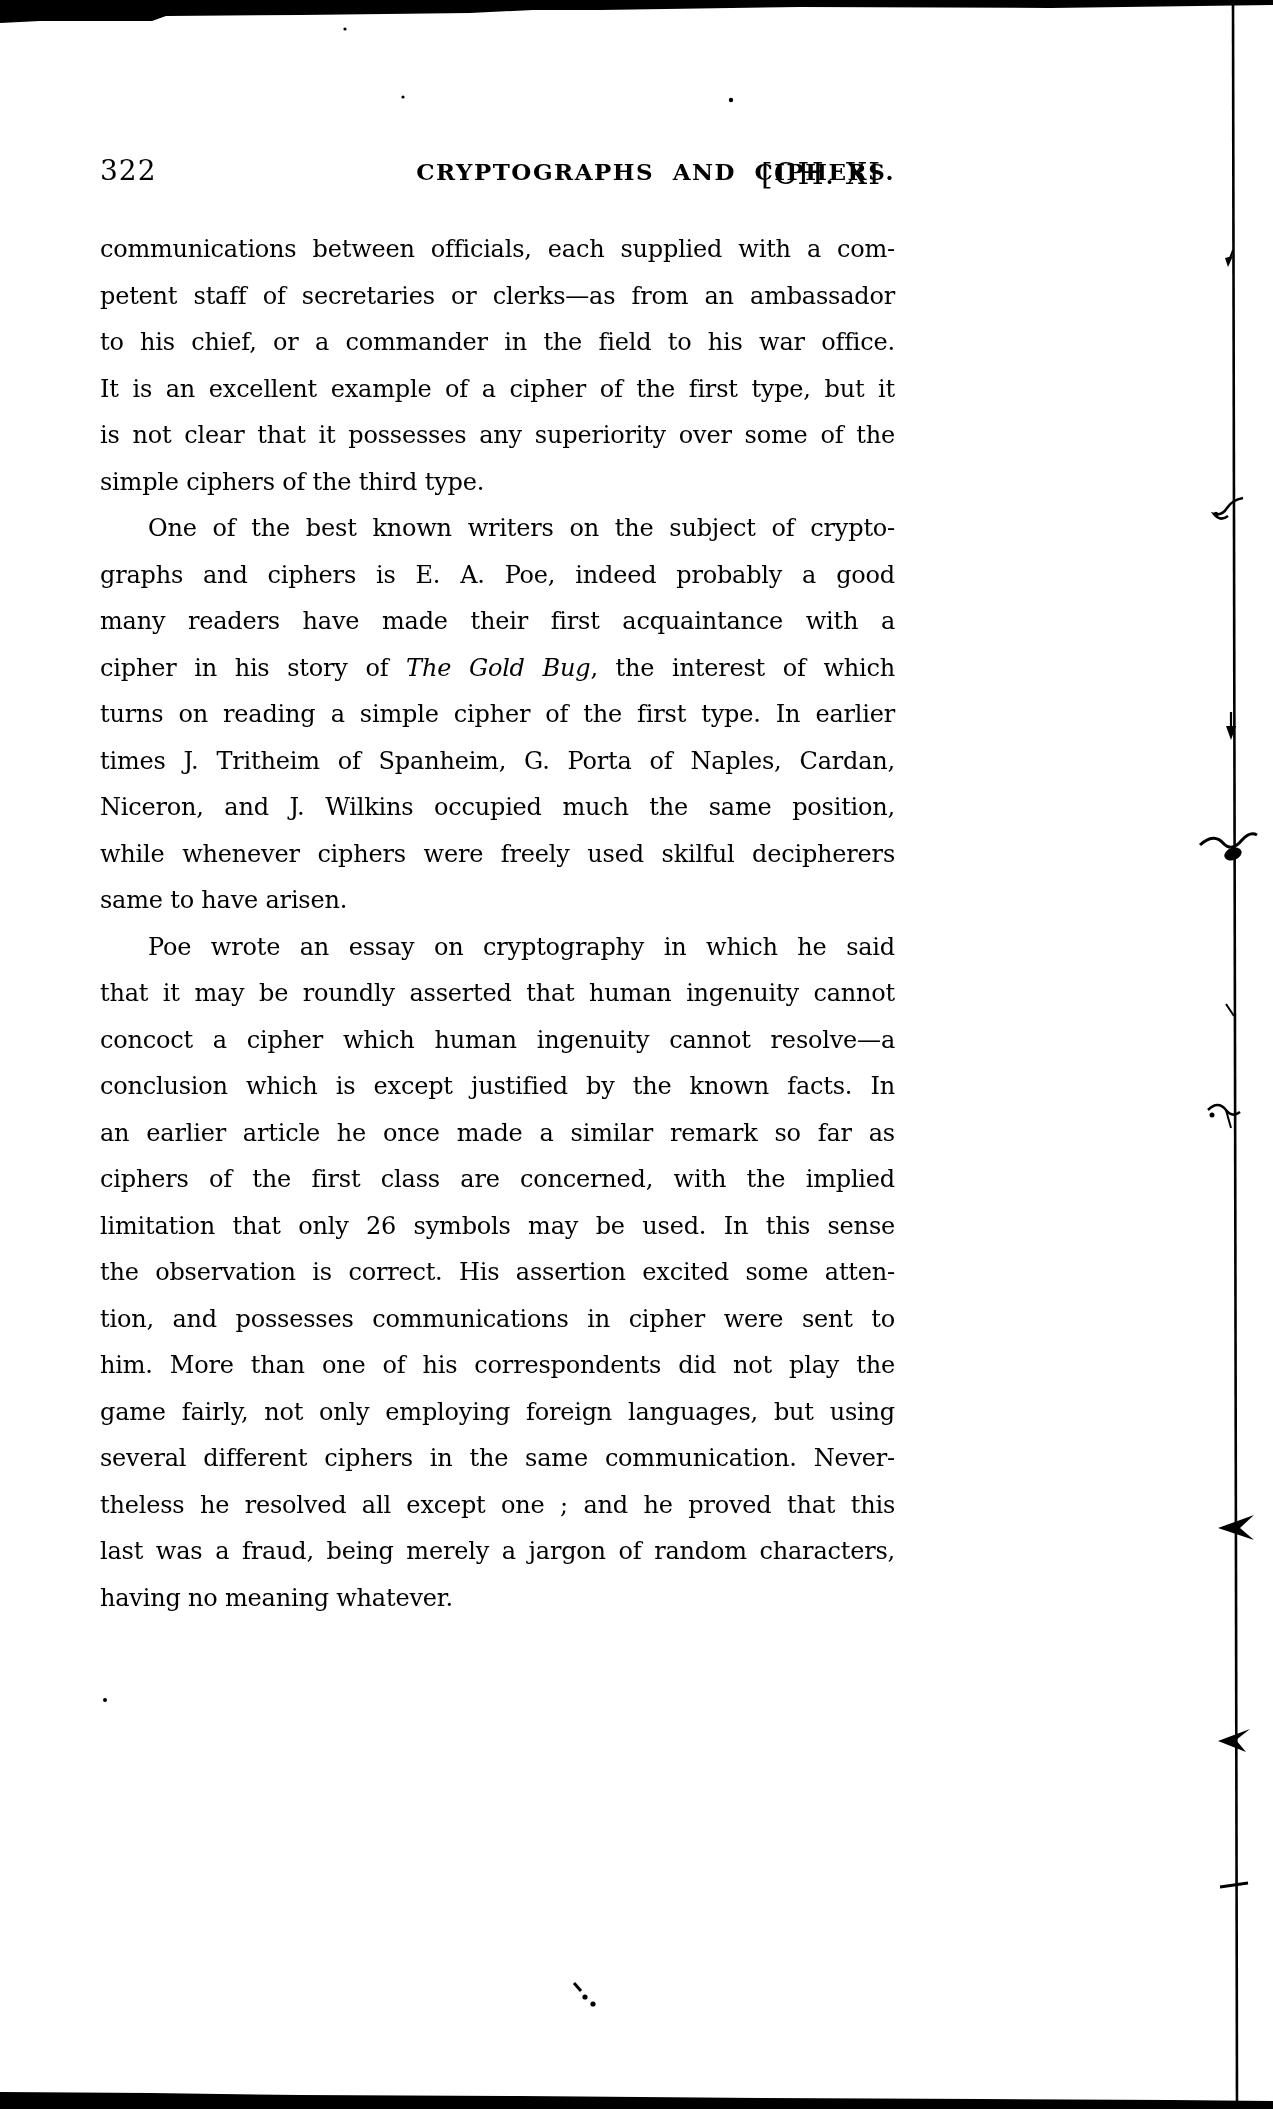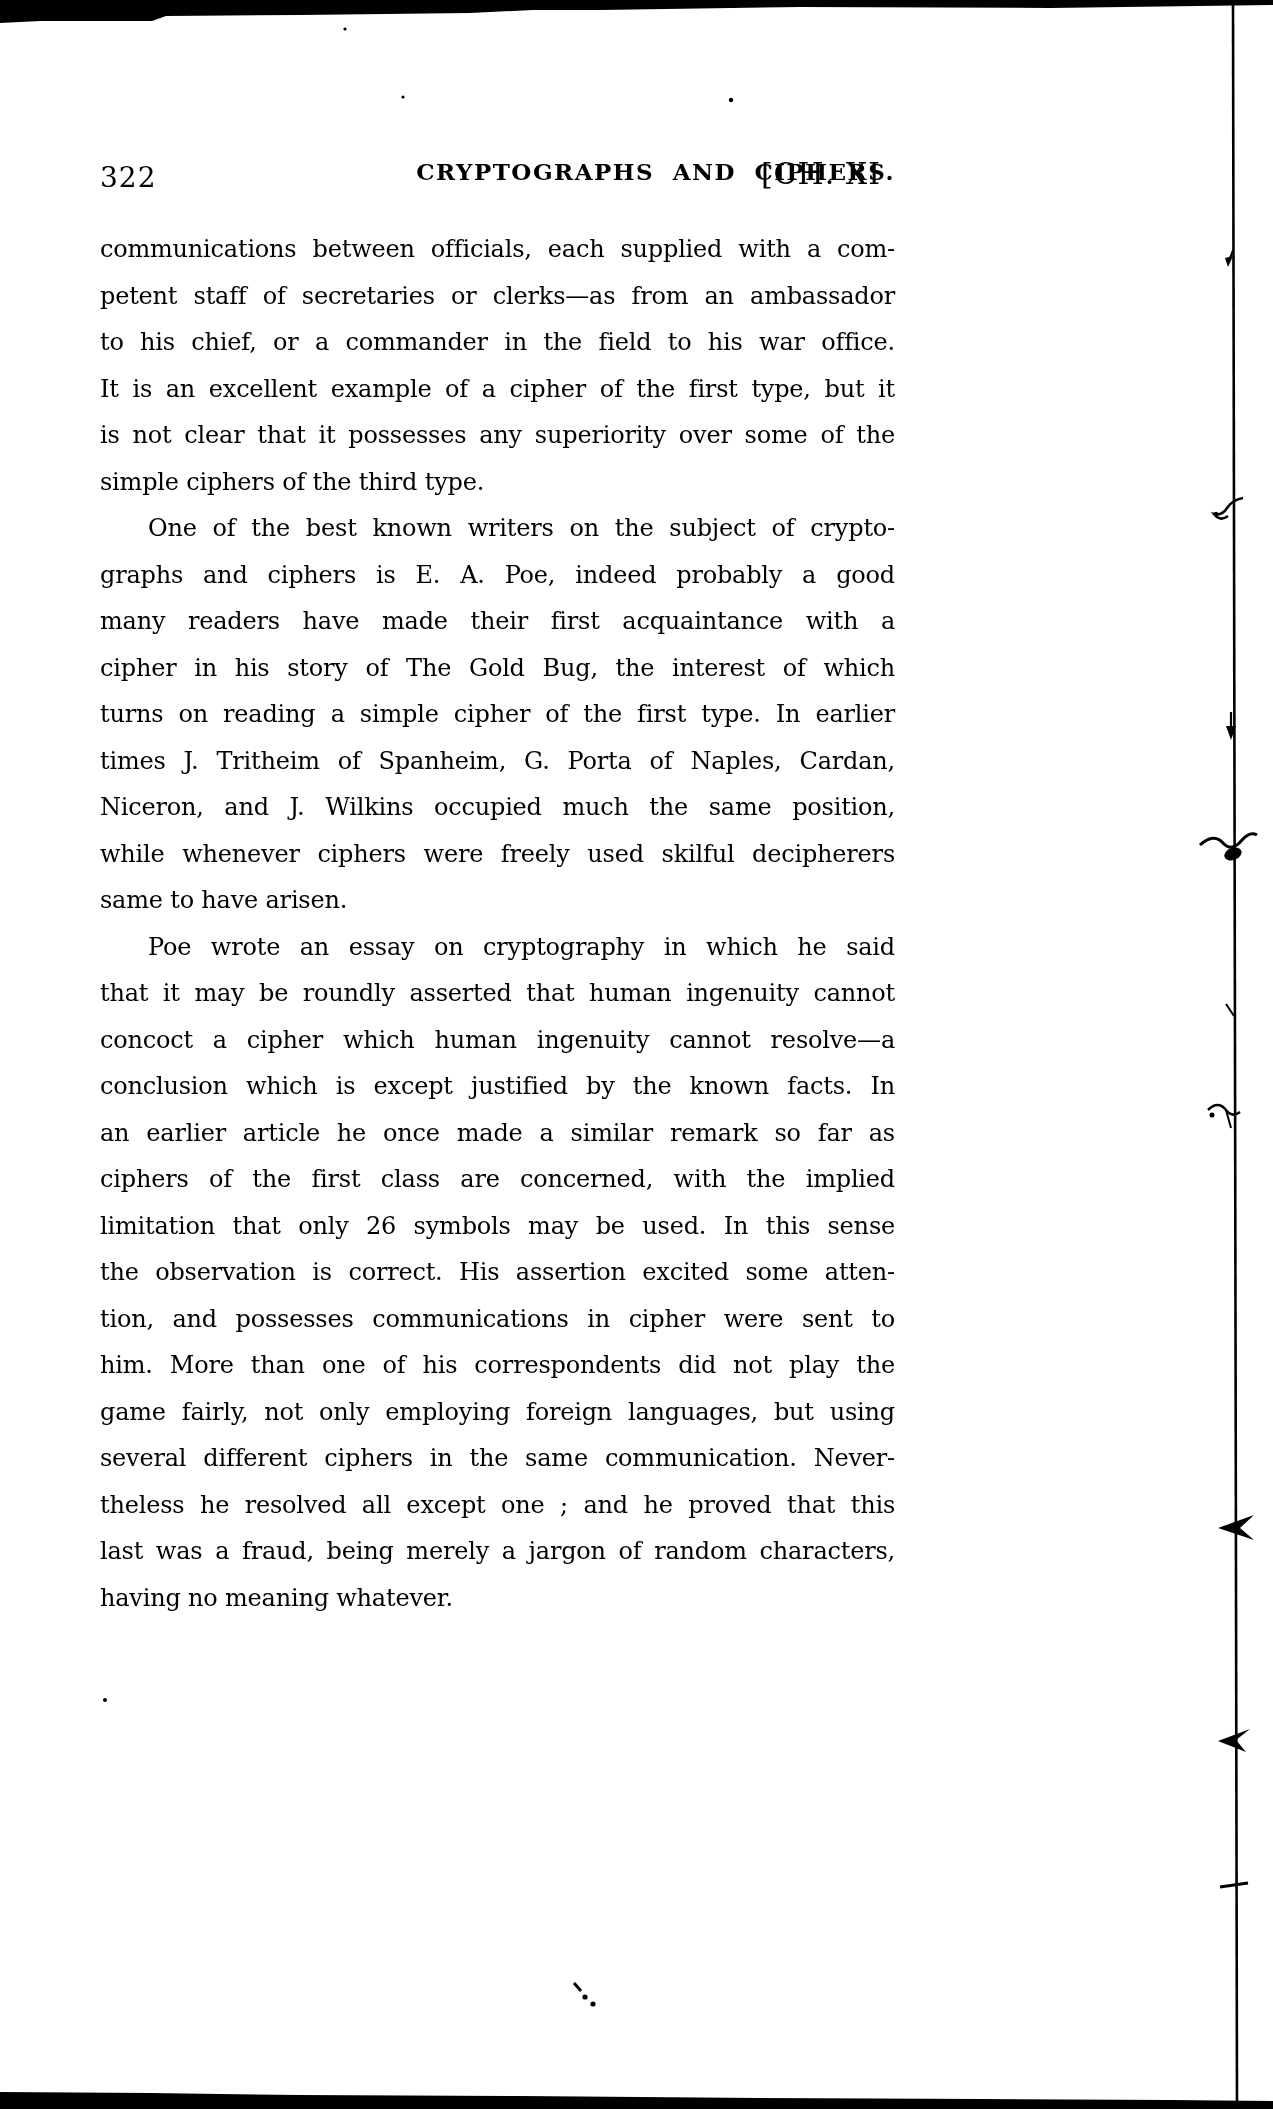--- a/index.html
+++ b/index.html
@@ -2,31 +2,31 @@
 <html><head>
 <meta charset="utf-8">
 <style>
   html,body{margin:0;padding:0;background:#ffffff;}
   .page{
     position:relative;width:1273px;height:2109px;background:#ffffff;
     overflow:hidden;color:#000;font-family:"DejaVu Serif", serif;
   }
   .artifacts{position:absolute;left:0;top:0;pointer-events:none;}
   .header{position:absolute;left:100px;top:150px;width:795px;height:46px;}
-  .pagenum{position:absolute;left:0;top:4px;font-size:28px;letter-spacing:1px;margin-top:7px;}
+  .pagenum{position:absolute;left:0;top:4px;font-size:28px;letter-spacing:1px;}
   .runtitle{position:absolute;left:0;right:0;top:8px;text-align:right;font-size:23px;letter-spacing:1.5px;word-spacing:9px;font-weight:bold;}
   .chapter{position:absolute;right:14px;top:6px;font-size:30px;letter-spacing:1px;}
   .textblock{position:absolute;left:100px;top:226px;width:795px;}
   .line{
     height:46.5px;line-height:46.5px;font-size:24px;letter-spacing:-0.2px;
     text-align:justify;text-align-last:justify;
   }
   .line.last{text-align:left;text-align-last:left;}
   .line.indent{padding-left:48px;box-sizing:border-box;}
-  .italic{}
+  .italic{font-style:italic;}
 </style>
 </head>
 <body>
 
 <div class="page">
 
   <svg class="artifacts" width="1273" height="2109" viewBox="0 0 1273 2109">
 
     <polygon fill="#000" points="0,0 1273,0 1273,5 1050,8 800,7 600,10 533,10 470,13 300,15 166,16 152,21 40,21 0,23"></polygon>
 

